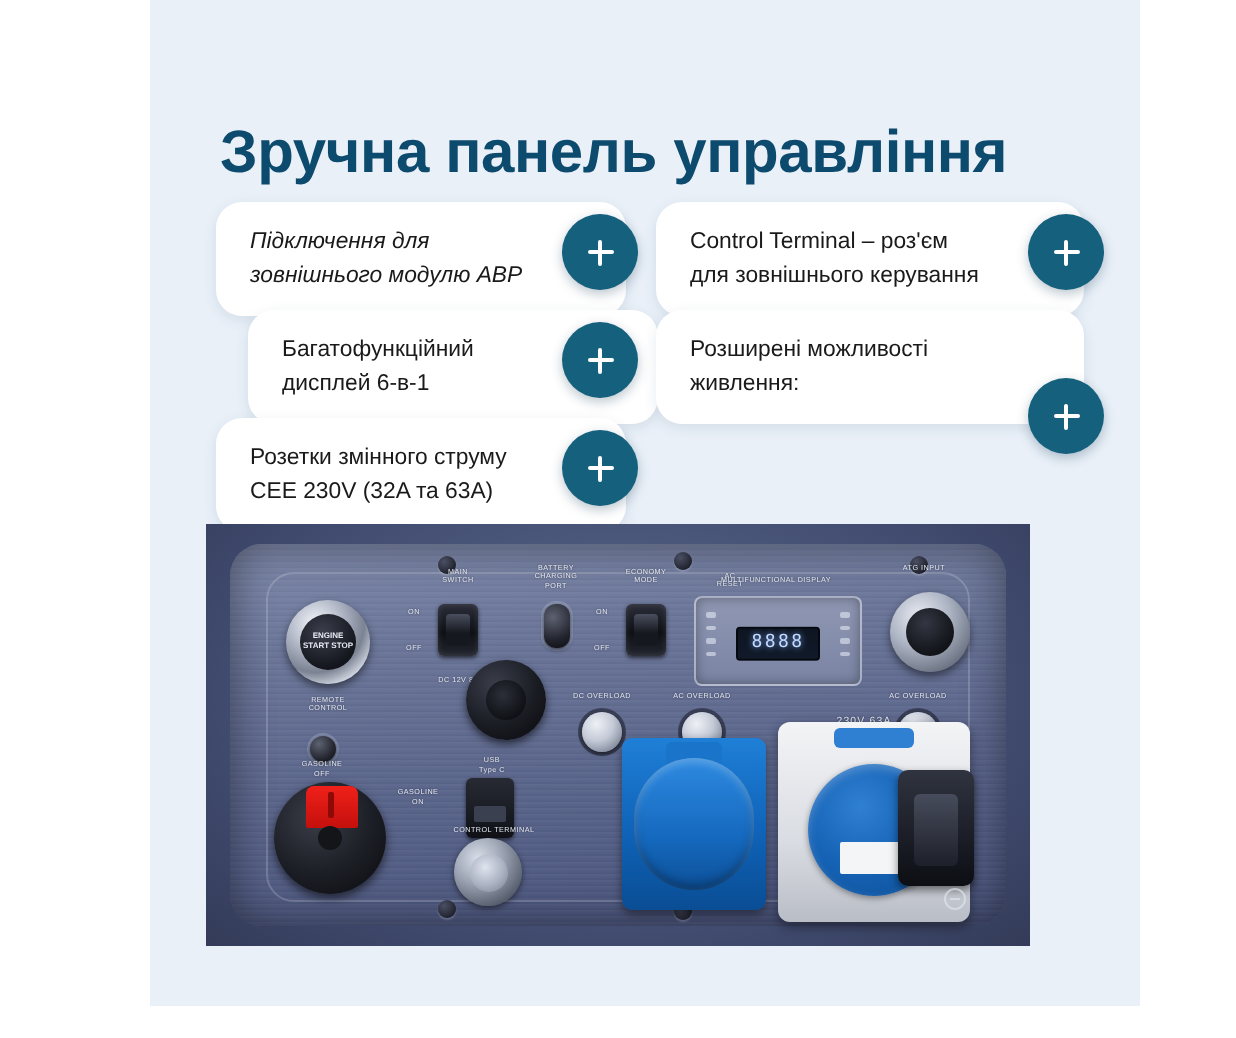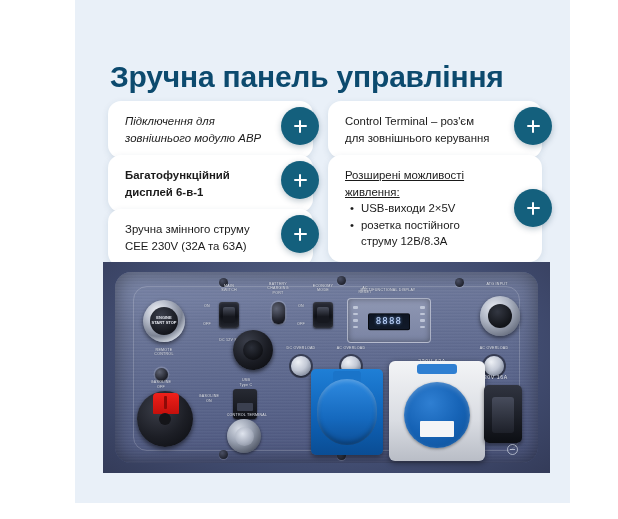--- a/index.html
+++ b/index.html
@@ -53,21 +53,20 @@
     font-size: 11.4px;
     line-height: 1.45;
     color: #1a1a1a;
     white-space: pre-line;
   }
   .card-lead {
     font-size: 11.4px;
     line-height: 1.45;
     color: #1a1a1a;
     white-space: pre-line;
-    text-decoration: underline;
   }
   .bullets {
     margin: 0;
     padding: 0 0 0 16px;
     list-style: none;
   }
   .bullets li {
     font-size: 11.4px;
     line-height: 1.45;
     color: #1a1a1a;
@@ -113,37 +112,36 @@
   }
   .plus-btn .glyph::after {
     top: 0; left: 5.6px; height: 13px; width: 1.9px;
   }
 
   
   #card-avr      { left: 108px; top: 101px;  width: 205px; font-style: italic; }
   #btn-avr       { left: 281px; top: 107px; }
   #card-control  { left: 328px; top: 101px;  width: 214px; }
   #btn-control   { left: 514px; top: 107px; }
-  #card-display  { left: 108px; top: 155px;  width: 205px; font-weight: bold; }
+  #card-display  { left: 124px; top: 155px;  width: 205px; }
   #btn-display   { left: 281px; top: 161px; }
   #card-power    { left: 328px; top: 155px;  width: 214px; }
   #btn-power     { left: 514px; top: 189px; }
   #card-sockets  { left: 108px; top: 209px;  width: 205px; }
   #btn-sockets   { left: 281px; top: 215px; }
 
   
   .photo {
     position: absolute;
     left: 103px;
     top: 262px;
     width: 412px;
     height: 211px;
     overflow: hidden;
     background: #1b1b22;
-    padding-left: 35px;
   }
   .photo-body {
     position: absolute;
     inset: 0;
     background:
       radial-gradient(120% 150% at 50% 40%, #5d6a8c 0%, #414c70 38%, #2a2f48 72%, #16171f 100%);
   }
   .panel-face {
     position: absolute;
     left: 12px; top: 10px; right: 12px; bottom: 10px;
@@ -448,43 +446,38 @@
 
   <div class="card" id="card-display">
     <div class="card-text">Багатофункційний
 дисплей 6-в-1</div>
   </div>
   <button class="plus-btn" id="btn-display">
     <span class="glyph"></span>
   </button>
 
   <div class="card" id="card-sockets">
-    <div class="card-text">Зручна змінного струму
+    <div class="card-text">Розетки змінного струму
 CEE 230V (32A та 63A)</div>
   </div>
   <button class="plus-btn" id="btn-sockets">
     <span class="glyph"></span>
   </button>
 
   <div class="card" id="card-control">
     <div class="card-text">Control Terminal – роз'єм
 для зовнішнього керування</div>
   </div>
   <button class="plus-btn" id="btn-control">
     <span class="glyph"></span>
   </button>
 
   <div class="card" id="card-power">
     <div class="card-lead">Розширені можливості
 живлення:</div>
-    <ul class="bullets">
-      <li>USB-виходи 2×5V</li>
-      <li>розетка постійного
-струму 12В/8.3А</li>
-    </ul>
   </div>
   <button class="plus-btn" id="btn-power">
     <span class="glyph"></span>
   </button>
 
   <div class="photo">
     <div class="photo-body">
       <div class="panel-face">
         <div class="face-outline"></div>
 

